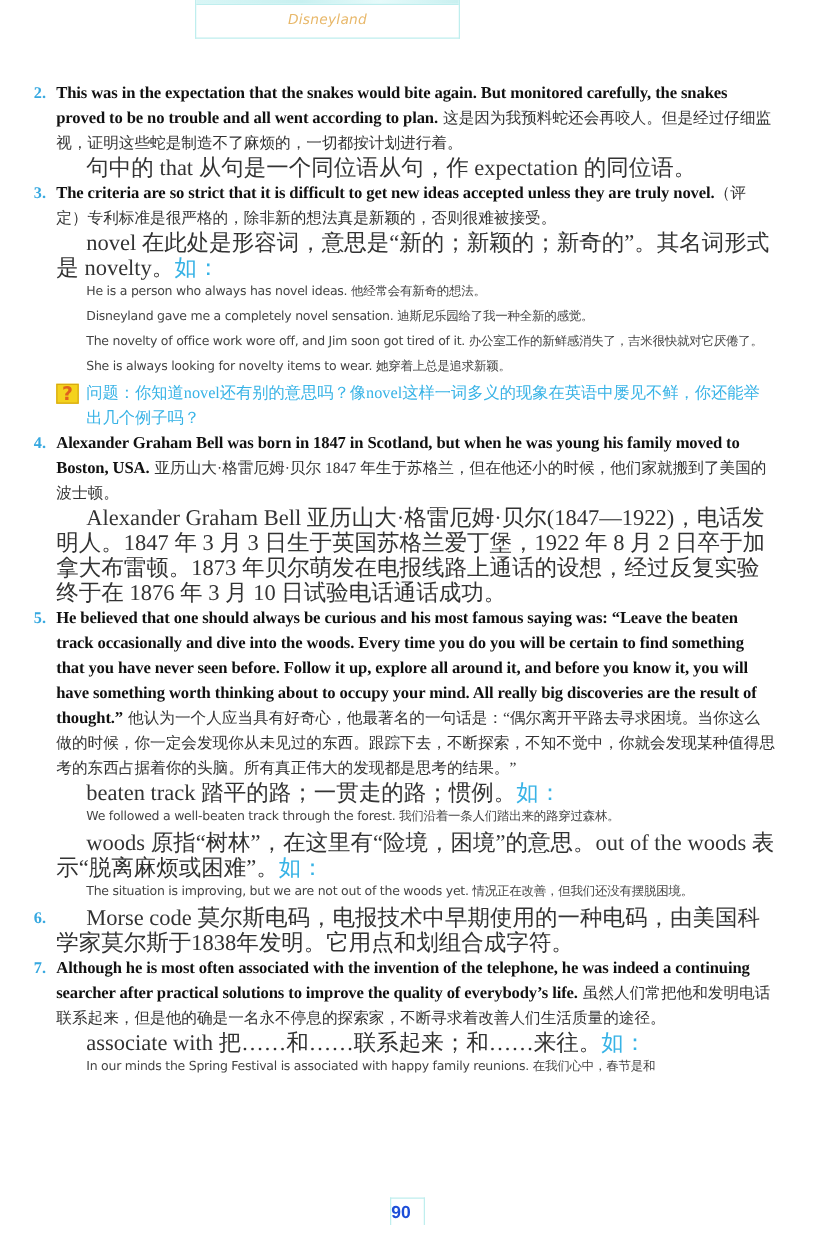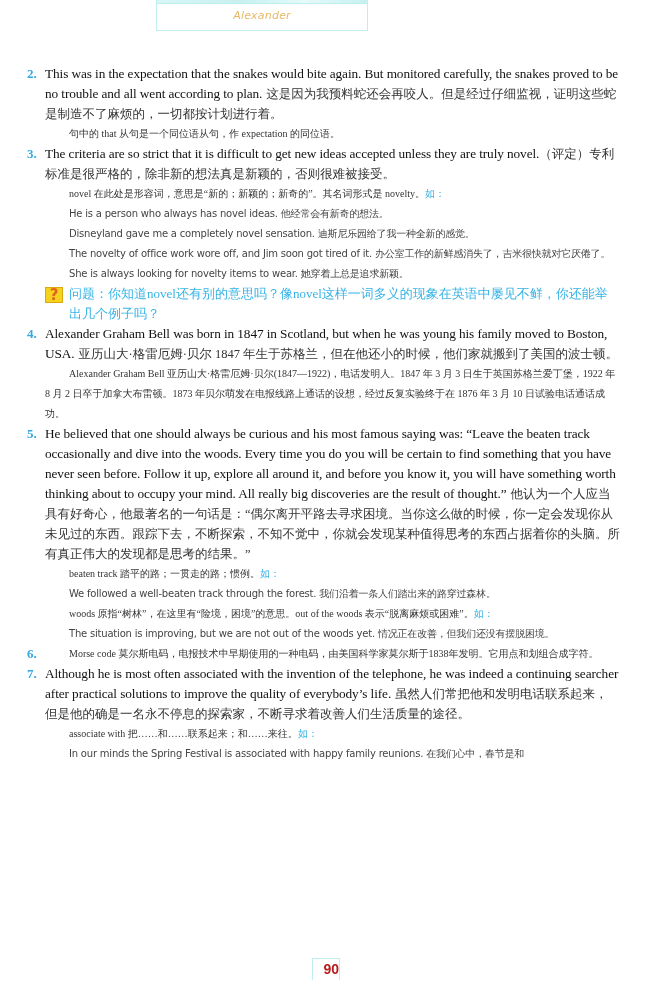--- a/index.html
+++ b/index.html
@@ -21,47 +21,47 @@
     font-family: "DejaVu Sans", sans-serif; font-style: italic; font-size: 11px;
     color: #e8b86a; letter-spacing: 0.2px;
   }
   .content { position: absolute; left: 0; top: 64px; width: 650px; }
   .item { position: relative; padding-left: 45px; padding-right: 30px; }
   .num {
     position: absolute; left: 27px; top: 0; font-weight: bold; color: #36a8e0; font-size: 13px;
     line-height: 20px;
   }
   p { margin: 0; }
-  .en-bold { font-weight: normal; font-size: 13.3px; line-height: 20px; color: #111; letter-spacing: -0.1px; }
+  .en-bold { font-weight: bold; font-size: 13.3px; line-height: 20px; color: #111; letter-spacing: -0.1px; }
   .zh { font-size: 12.5px; line-height: 20px; color: #333; }
-  .note { font-size: 10px; line-height: 20px; color: #333; text-indent: 24px; }
+  .note { font-size: 18px; line-height: 20px; color: #333; text-indent: 24px; }
   .example {
     font-family: "DejaVu Sans", sans-serif; font-size: 10px; line-height: 20px; color: #444;
     text-indent: 24px; letter-spacing: -0.2px;
   }
   .ru { color: #38b3e6; }
   .question { position: relative; padding-left: 24px; color: #38b3e6; font-size: 13px; line-height: 20px; }
   .q-icon {
     position: absolute; left: 0; top: 3px; width: 18px; height: 16px; background: #f4d21d;
     border: 1px solid #d8aa10; box-sizing: border-box; color: #e0621e; font-weight: bold;
     font-family: "DejaVu Sans", sans-serif; font-size: 15px; line-height: 14px; text-align: center;
   }
   .page-num {
     position: absolute; left: 312px; top: 958px; width: 28px; height: 22px;
     border: 1px solid #bfeeee; border-bottom: none; box-sizing: border-box;
     font-family: "Liberation Sans", sans-serif; font-weight: bold; font-size: 14px;
-    text-align: right; line-height: 21px; color: #b91c1c;
+    text-align: left; line-height: 21px; color: #1d4ed8;
   }
 </style>
 </head>
 <body>
 
 <div class="header-box">
   <div class="header-band"></div>
-  <div class="header-title">Alexander</div>
+  <div class="header-title">Disneyland</div>
 </div>
 
 <div class="content">
 
   <div class="item">
     <span class="num">2.</span>
     <p><span class="en-bold">This was in the expectation that the snakes would bite again. But monitored carefully, the snakes proved to be no trouble and all went according to plan.</span>
        <span class="zh">这是因为我预料蛇还会再咬人。但是经过仔细监视，证明这些蛇是制造不了麻烦的，一切都按计划进行着。</span></p>
     <p class="note">句中的 that 从句是一个同位语从句，作 expectation 的同位语。</p>
   </div>

